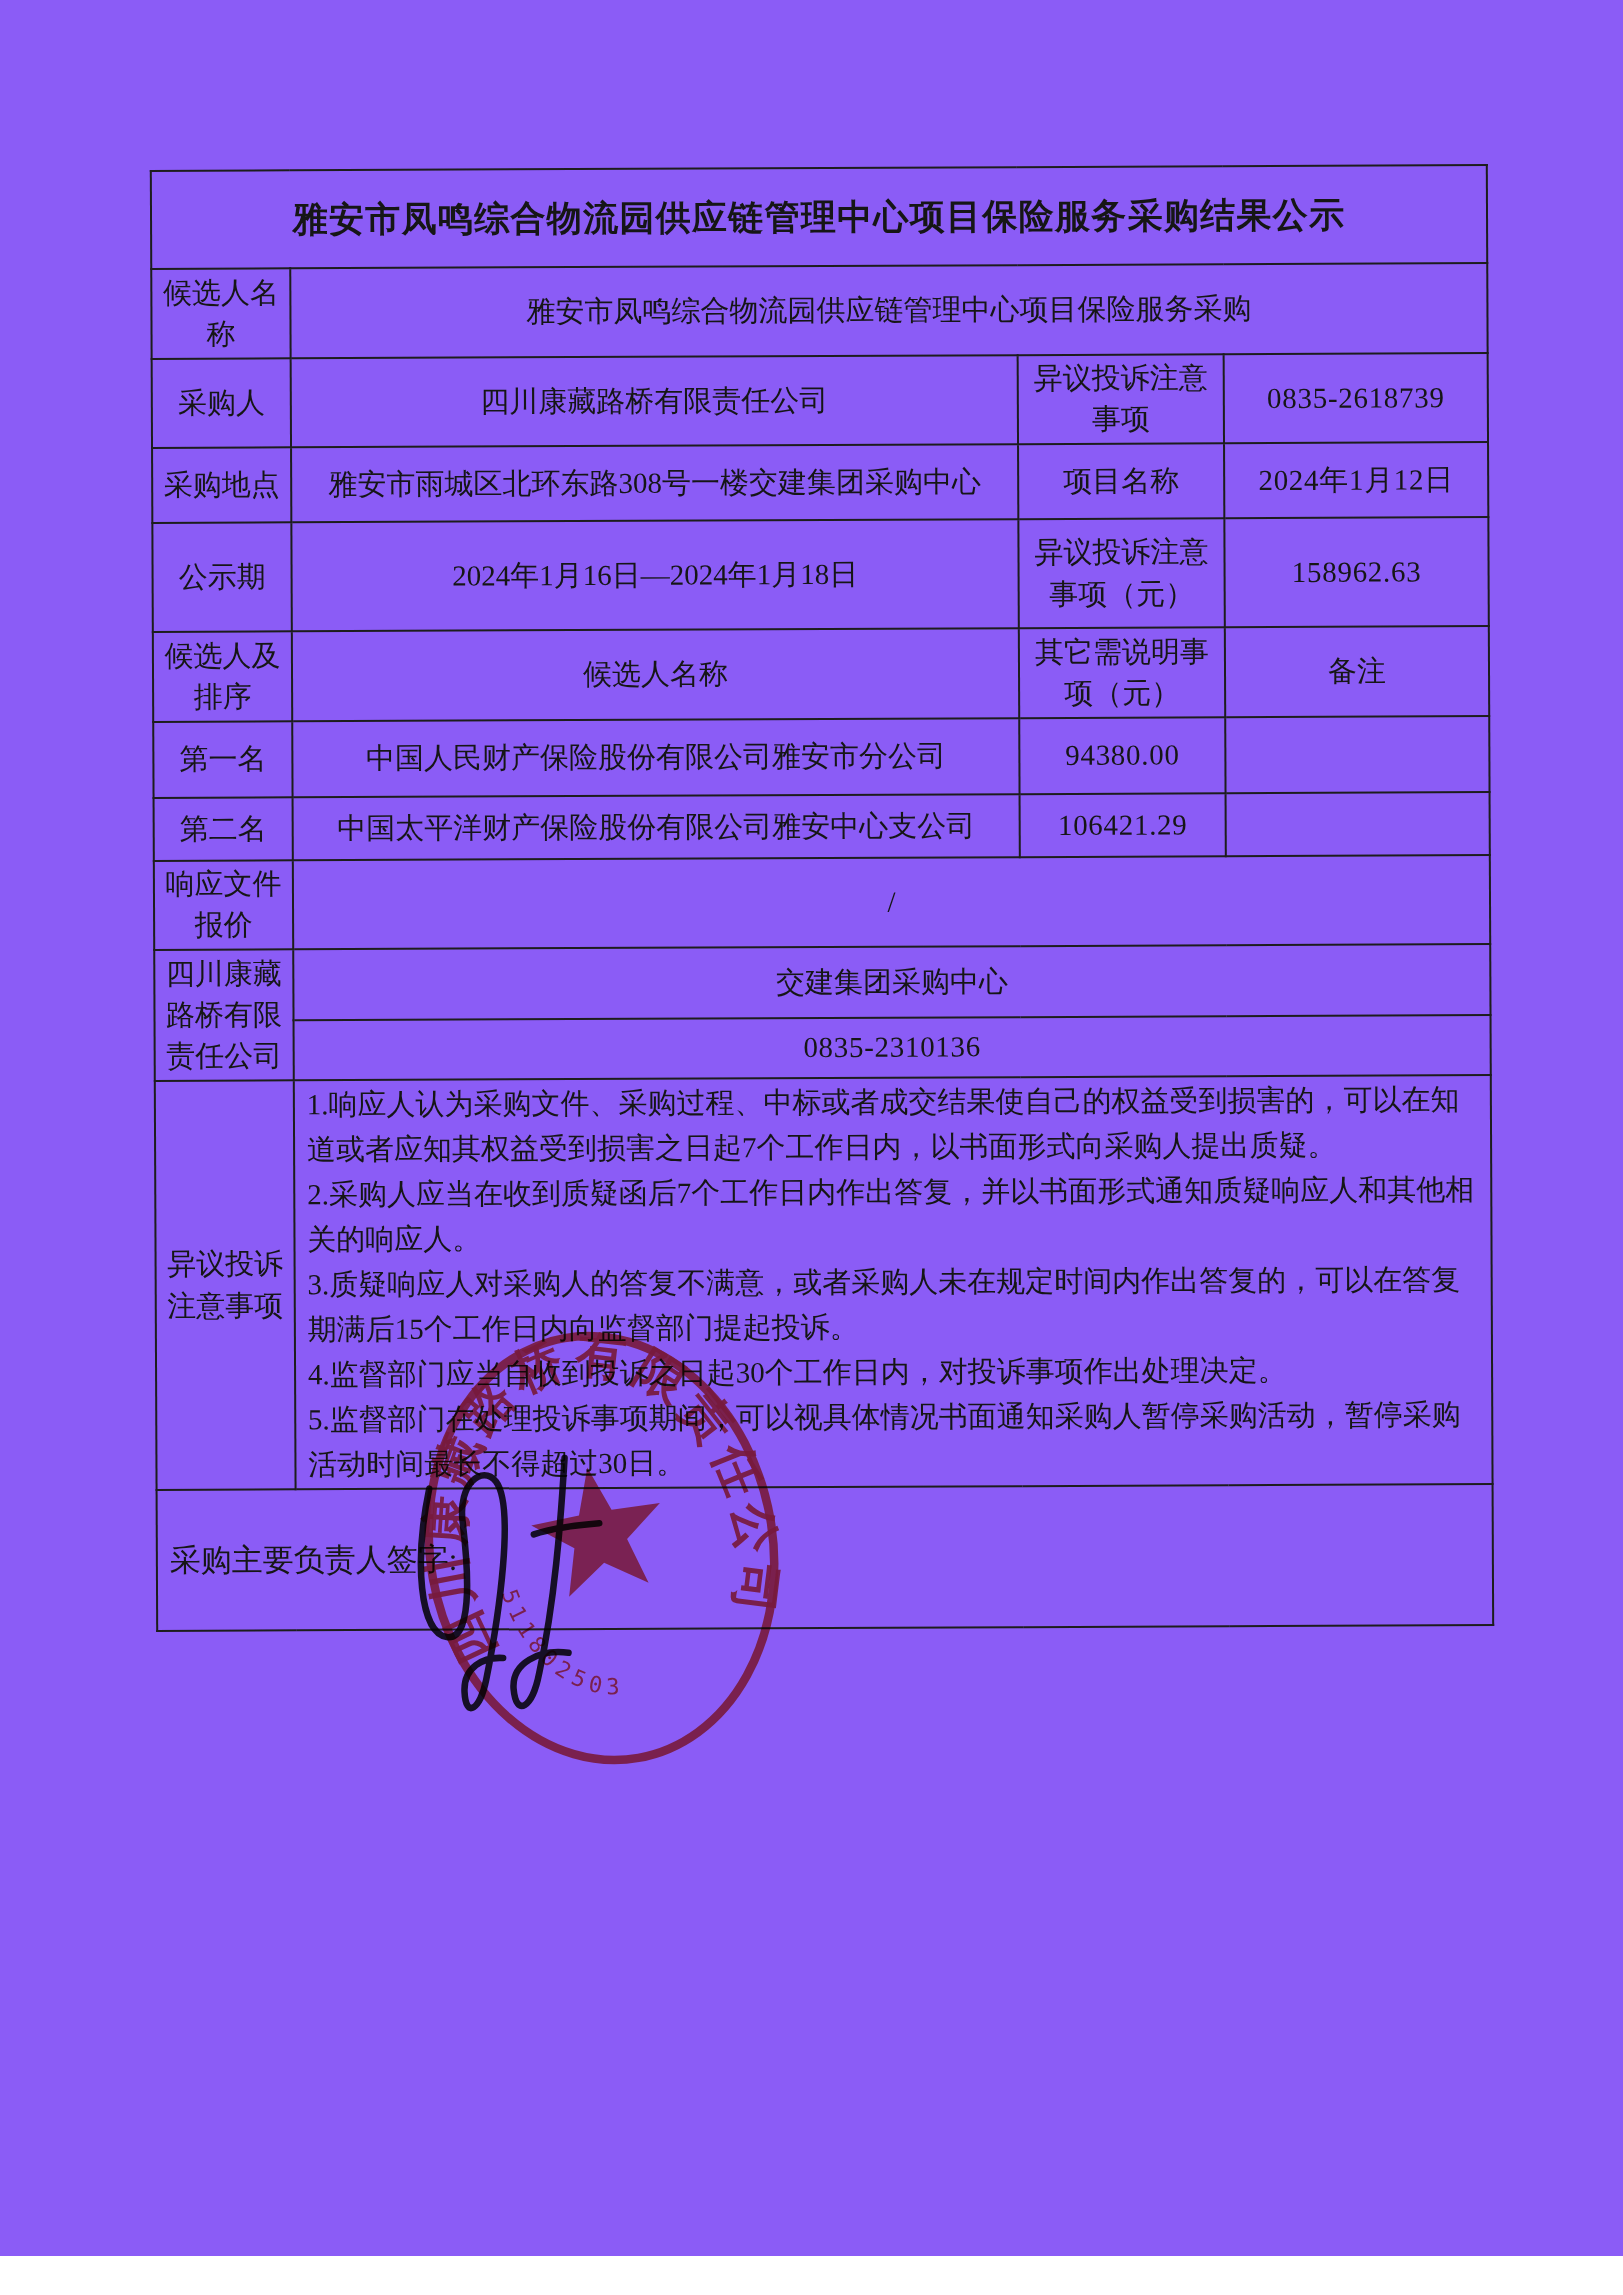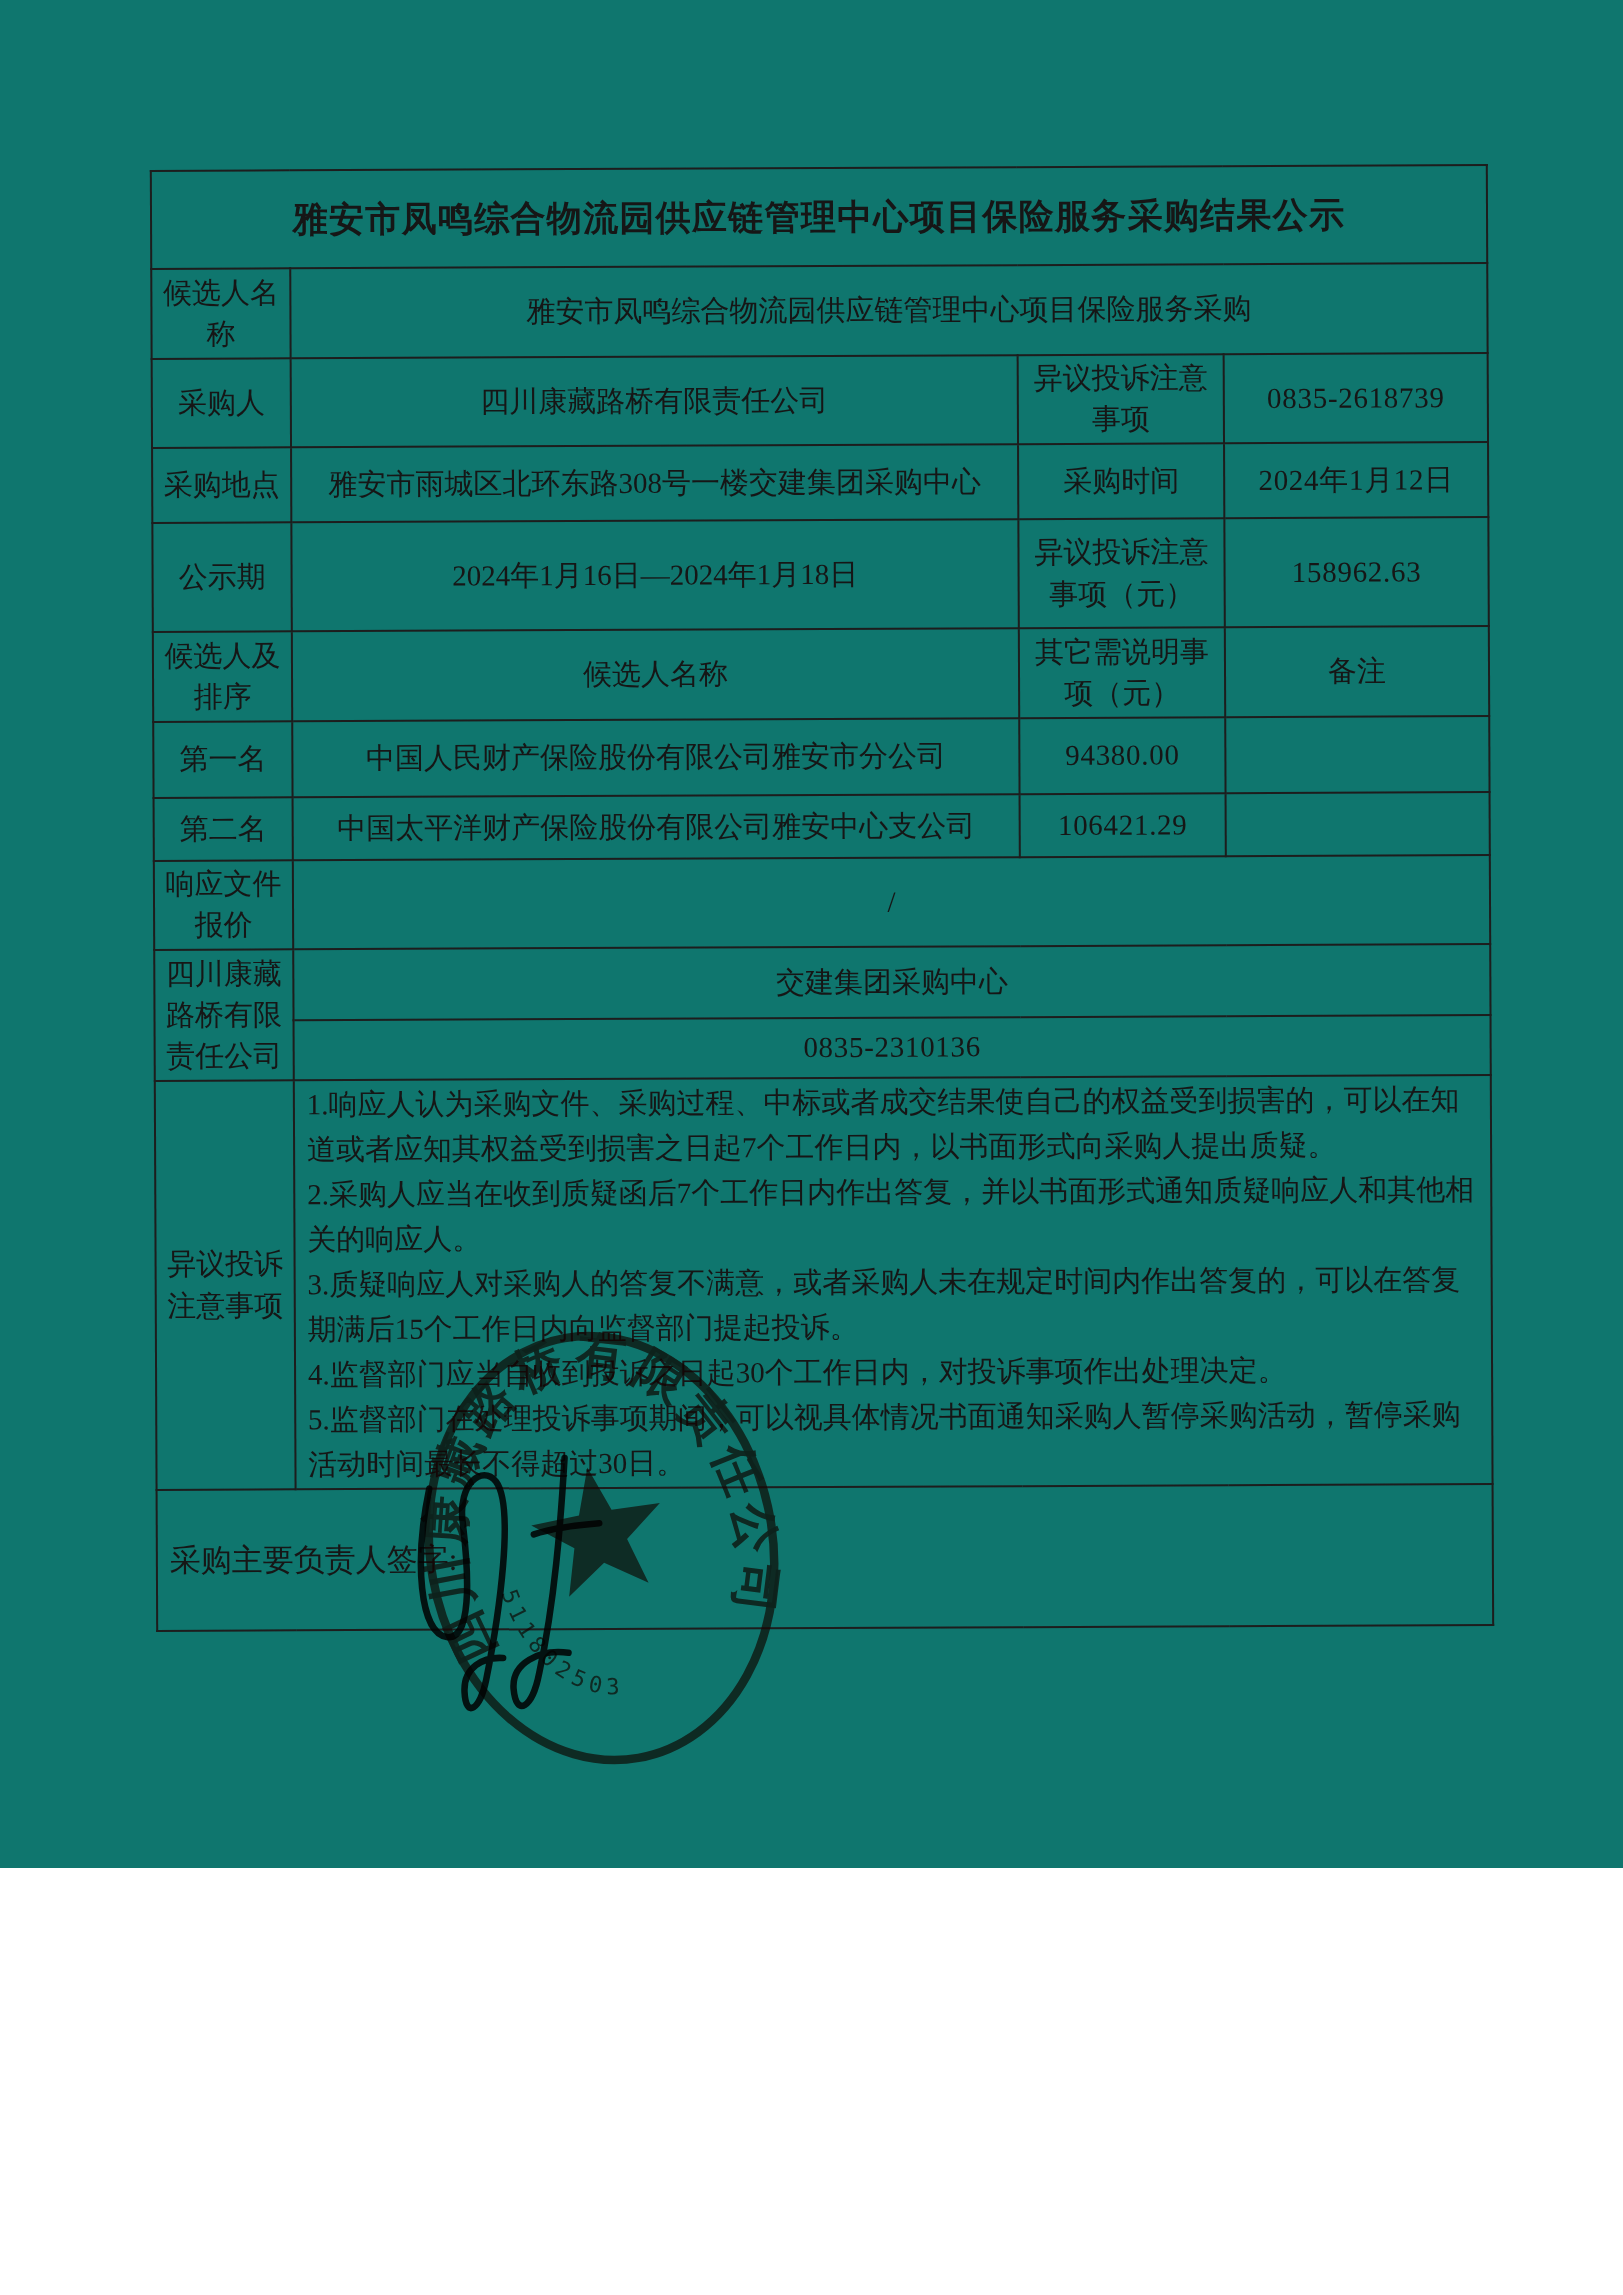--- a/index.html
+++ b/index.html
@@ -3,22 +3,22 @@
 <meta charset="utf-8">
 <style>
   * { margin:0; padding:0; box-sizing:border-box; }
   html,body { background:#ffffff; }
   body {
     width:1623px; height:2295px;
     font-family:"Liberation Serif","DejaVu Serif",serif;
     color:#161616;
   }
   .page {
-    position:relative; width:1623px; height:1868px;
-    background:#0f766e; overflow:hidden;
+    position:relative; width:1623px; height:2256px;
+    background:#8b5cf6; overflow:hidden;
   }
   table.doc-table {
     position:absolute; left:153px; top:167px; width:1335px;
     border-collapse:collapse; table-layout:fixed;
     transform:rotate(-0.25deg);
     border:2.6px solid #1d1d1d;
   }
   td {
     border:2px solid #1d1d1d;
     text-align:center; vertical-align:middle;
@@ -94,21 +94,21 @@
     <tr class="r-buyer">
       <td class="label-cell">采购人</td>
       <td>四川康藏路桥有限责任公司</td>
       <td class="label-cell">异议投诉注意事项</td>
       <td class="num">0835-2618739</td>
     </tr>
 
     <tr class="r-loc">
       <td class="label-cell">采购地点</td>
       <td>雅安市雨城区北环东路308号一楼交建集团采购中心</td>
-      <td class="label-cell">采购时间</td>
+      <td class="label-cell">项目名称</td>
       <td class="num">2024年1月12日</td>
     </tr>
 
     <tr class="r-pub">
       <td class="label-cell">公示期</td>
       <td>2024年1月16日—2024年1月18日</td>
       <td class="label-cell">异议投诉注意事项（元）</td>
       <td class="num">158962.63</td>
     </tr>
 

